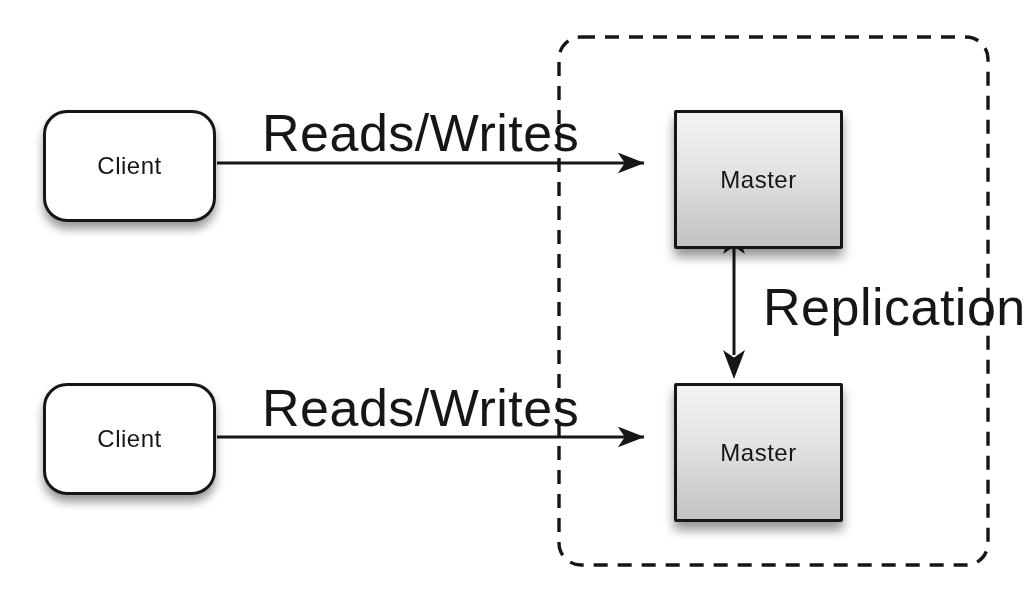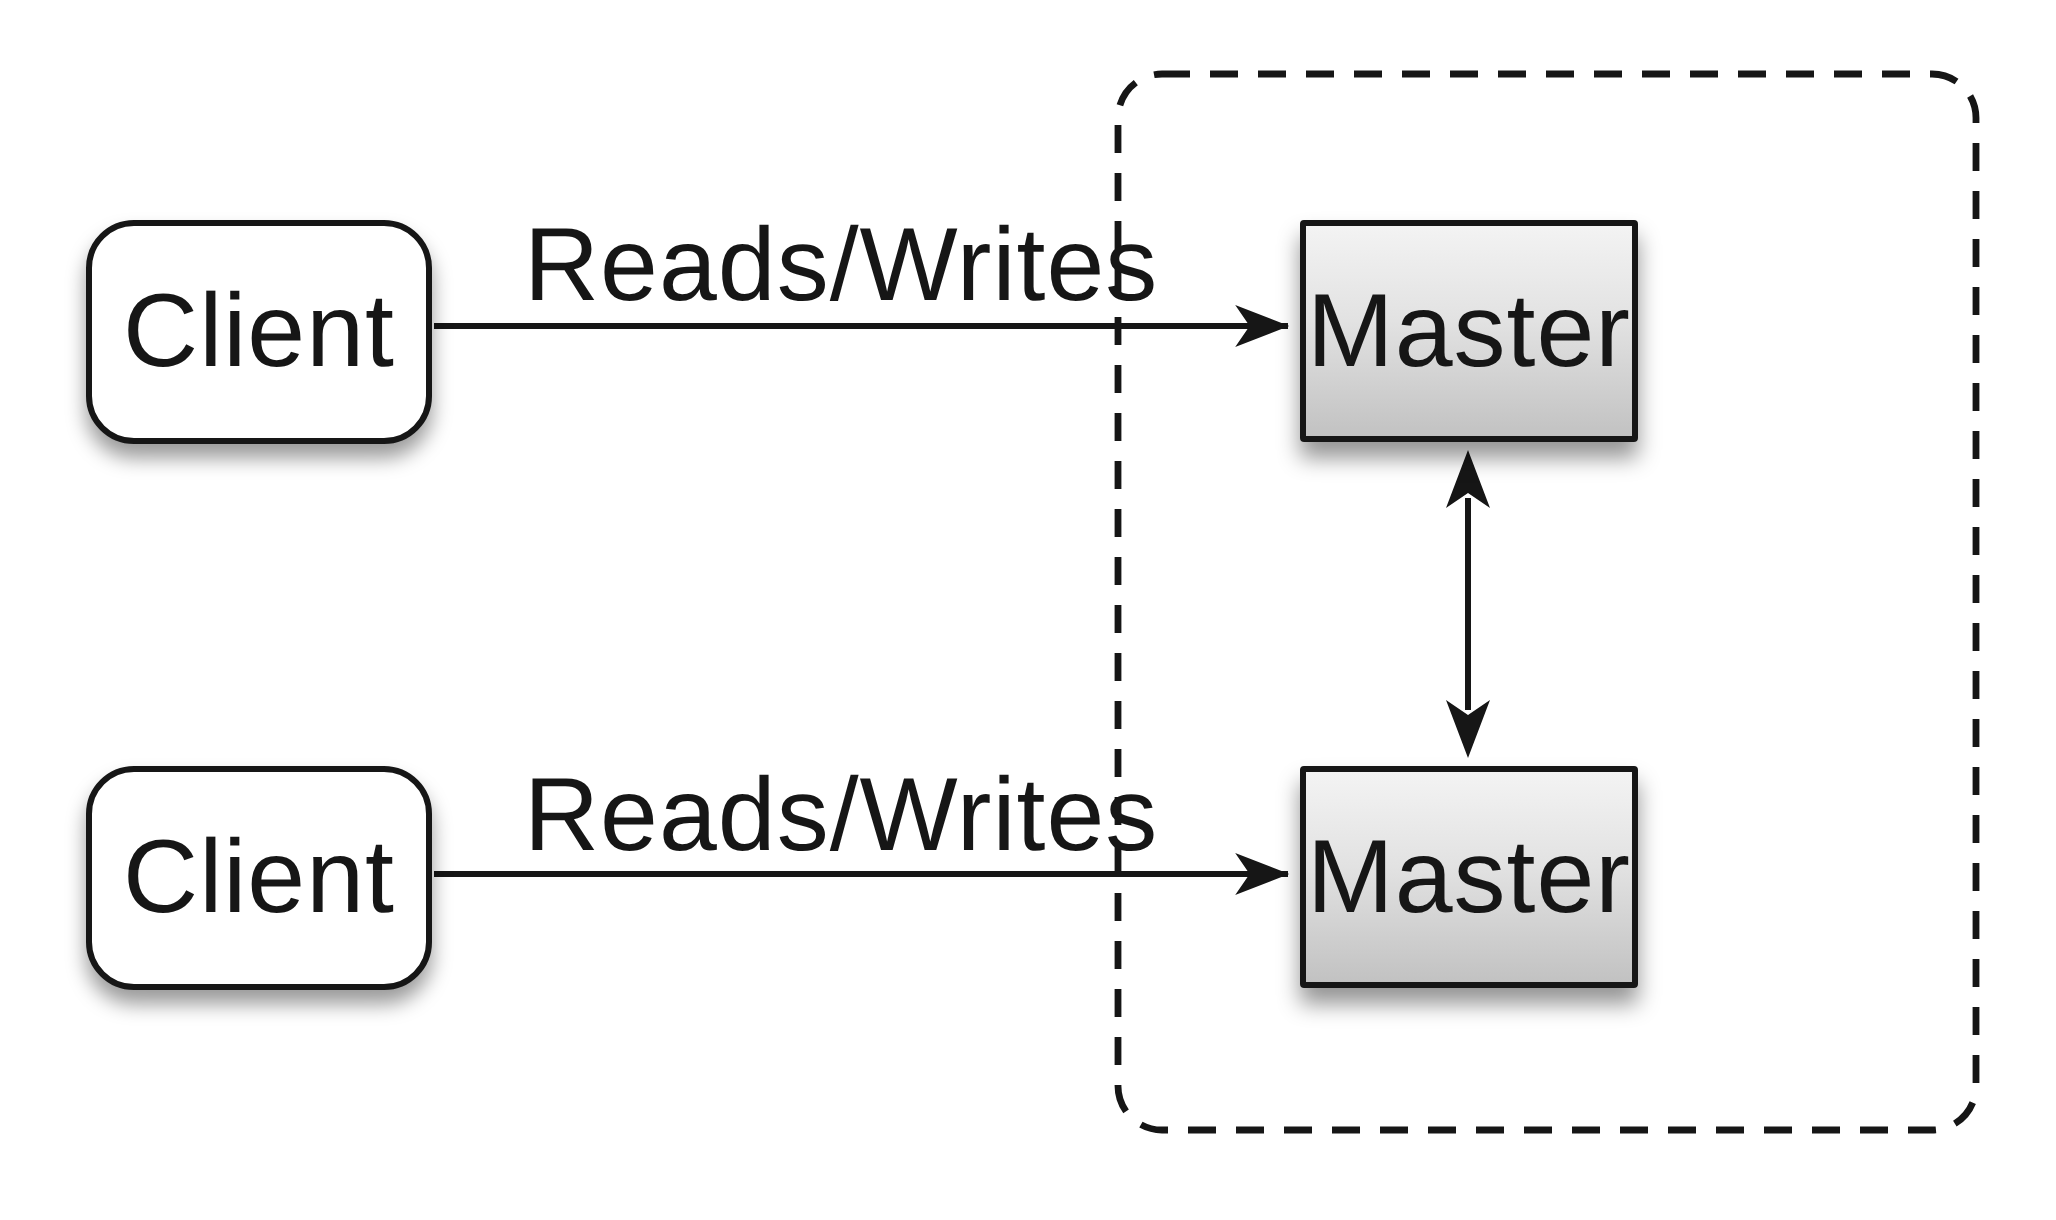--- a/index.html
+++ b/index.html
@@ -21,36 +21,37 @@
     top: 0;
   }
   .node {
     position: absolute;
     display: flex;
     align-items: center;
     justify-content: center;
     box-sizing: border-box;
     border: 3px solid #161616;
     color: #161616;
-    font-size: 52px;
+    font-size: 24px;
     letter-spacing: 0.5px;
   }
   .client {
     width: 173px;
     height: 112px;
     border-radius: 24px;
     background: #ffffff;
     box-shadow: 0 7px 10px rgba(0,0,0,0.40);
   }
   .master {
     width: 169px;
-    height: 111px;
+    height: 139px;
     border-radius: 2px;
     background: linear-gradient(to bottom, #f3f3f3 0%, #e2e2e2 45%, #c2c2c2 100%);
     box-shadow: 0 8px 11px rgba(0,0,0,0.42);
+    margin-left: 24px;
   }
   .client-top    { left: 43px;  top: 110px; }
   .client-bottom { left: 43px;  top: 383px; }
   .master-top    { left: 650px; top: 110px; }
   .master-bottom { left: 650px; top: 383px; }
   .edge-label {
     position: absolute;
     color: #161616;
     font-size: 52px;
     line-height: 1;
@@ -96,14 +97,15 @@
   </div>
 
   <div class="node master master-bottom">
     <span>Master</span>
   </div>
 
   <div class="edge-label rw-top">Reads/Writes</div>
 
   <div class="edge-label rw-bottom">Reads/Writes</div>
 
+  <div class="edge-label repl">Replication</div>
 
 </div>
 
 </body></html>

